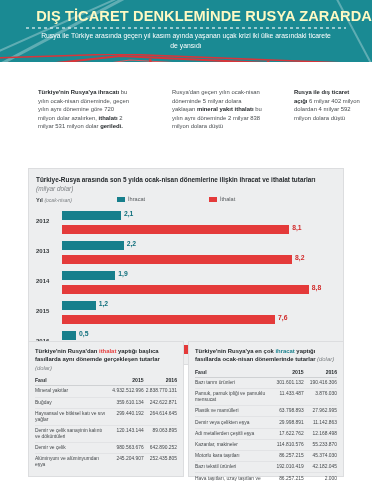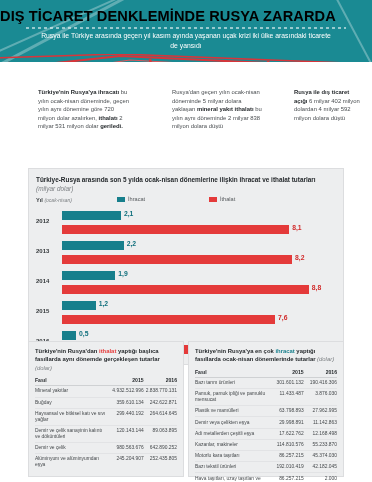--- a/index.html
+++ b/index.html
@@ -26,22 +26,22 @@
     position: absolute;
     background: #ffffff;
     opacity: .30;
     transform-origin: 0 0;
   }
   .hdr-s1 { left: -10px; top: 54px;  width: 150px; height: 2px; transform: rotate(-24deg); }
   .hdr-s2 { left: -10px; top: 68px;  width: 160px; height: 3px; transform: rotate(-28deg); }
   .hdr-s3 { left: 330px; top: -16px; width: 120px; height: 2px; transform: rotate(62deg); }
   .hdr-title {
     position: absolute; left: 0; top: 8px; width: 372px;
-    text-align: left;
-    color: #000000;
+    text-align: right;
+    color: #fef9c3;
     font-size: 14.6px;
     font-weight: bold;
     letter-spacing: .1px;
   }
   .hdr-dots {
     position: absolute; left: 26px; top: 27px; width: 320px; height: 2px;
     background-image: repeating-linear-gradient(to right, rgba(255,255,255,.55) 0 3px, rgba(255,255,255,0) 3px 6px);
   }
   .hdr-sub {
     position: absolute; left: 40px; top: 31px; width: 292px;

